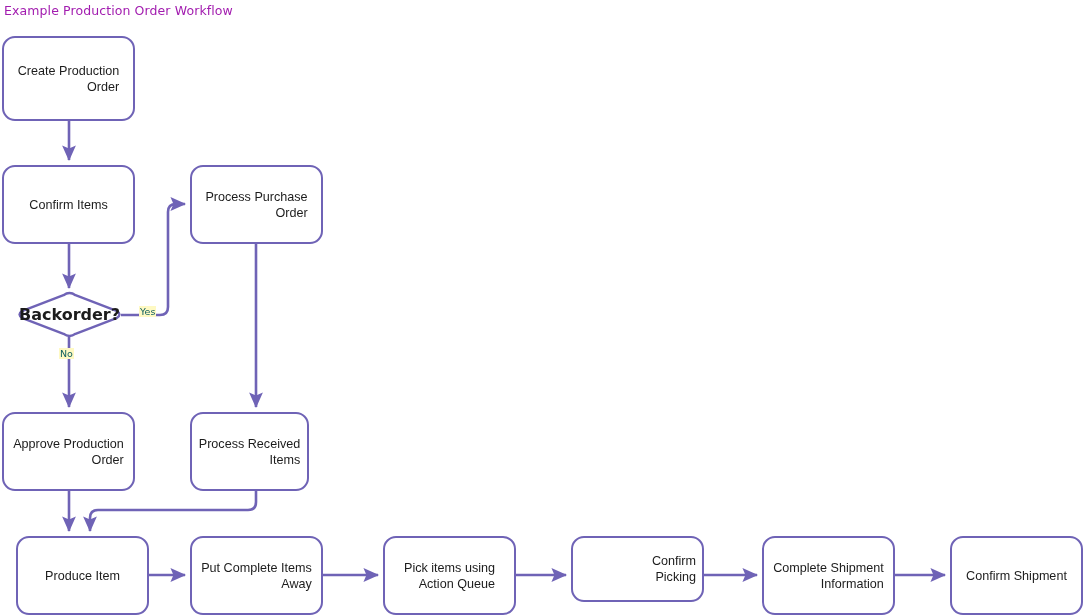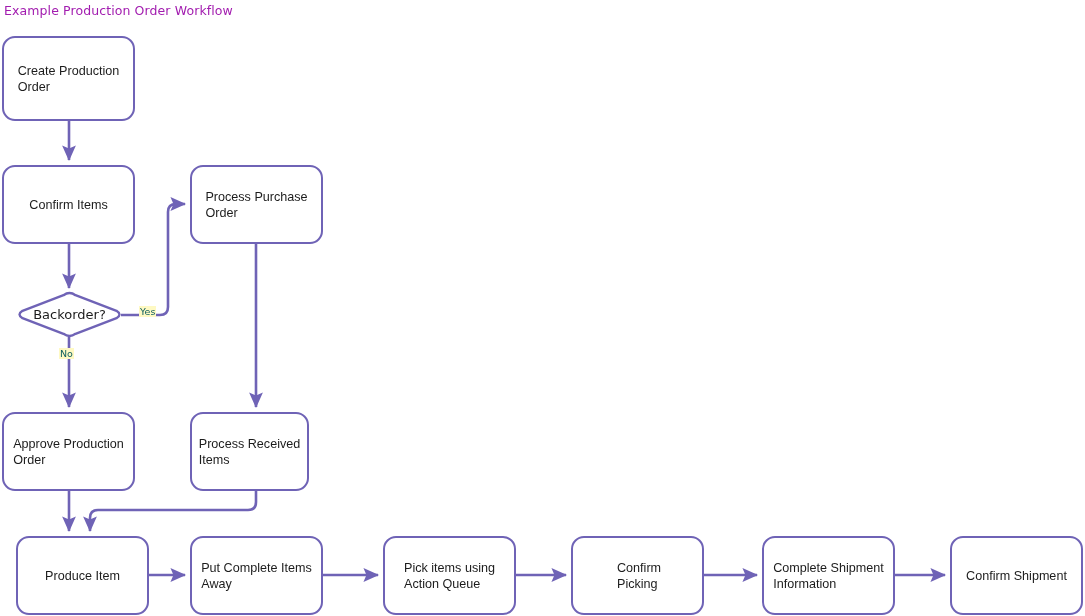--- a/index.html
+++ b/index.html
@@ -46,21 +46,21 @@
 
   .node {
     position: absolute;
     box-sizing: border-box;
     background: #ffffff;
     border: 2.4px solid #6f63b6;
     border-radius: 13px;
     display: flex;
     align-items: center;
     justify-content: center;
-    text-align: left;
+    text-align: right;
     font-family: "Liberation Sans", sans-serif;
     font-size: 12.6px;
     color: #1c1c1c;
     line-height: 16px;
     padding: 2px 6px;
   }
 
   .node-label {
     display: block;
     white-space: pre-line;
@@ -78,22 +78,23 @@
   .decision-label {
     position: absolute;
     left: 0;
     top: 0;
     width: 100%;
     height: 100%;
     display: flex;
     align-items: center;
     justify-content: center;
     font-family: "DejaVu Sans", sans-serif;
-    font-size: 13px;
+    font-size: 16px;
     color: #1c1c1c;
+    font-weight: bold;
   }
 
   .edge-label {
     position: absolute;
     font-family: "DejaVu Sans", sans-serif;
     font-size: 9.5px;
     color: #0f5f5f;
     background: #fef9c3;
     padding: 0px 1px;
     line-height: 11px;
@@ -179,21 +180,21 @@
   <div class="node" style="left:190px; top:536px; width:133px; height:79px;">
     <span class="node-label">Put Complete Items
 Away</span>
   </div>
 
   <div class="node" style="left:383px; top:536px; width:133px; height:79px;">
     <span class="node-label">Pick items using
 Action Queue</span>
   </div>
 
-  <div class="node" style="left:571px; top:536px; width:133px; height:79px;padding-left:44px;">
+  <div class="node" style="left:571px; top:536px; width:133px; height:66px;padding-left:44px;">
     <span class="node-label">Confirm Picking</span>
   </div>
 
   <div class="node" style="left:950px; top:536px; width:133px; height:79px;">
     <span class="node-label">Confirm Shipment</span>
   </div>
 
   <div class="node" style="left:762px; top:536px; width:133px; height:79px;">
     <span class="node-label">Complete Shipment
 Information</span>

